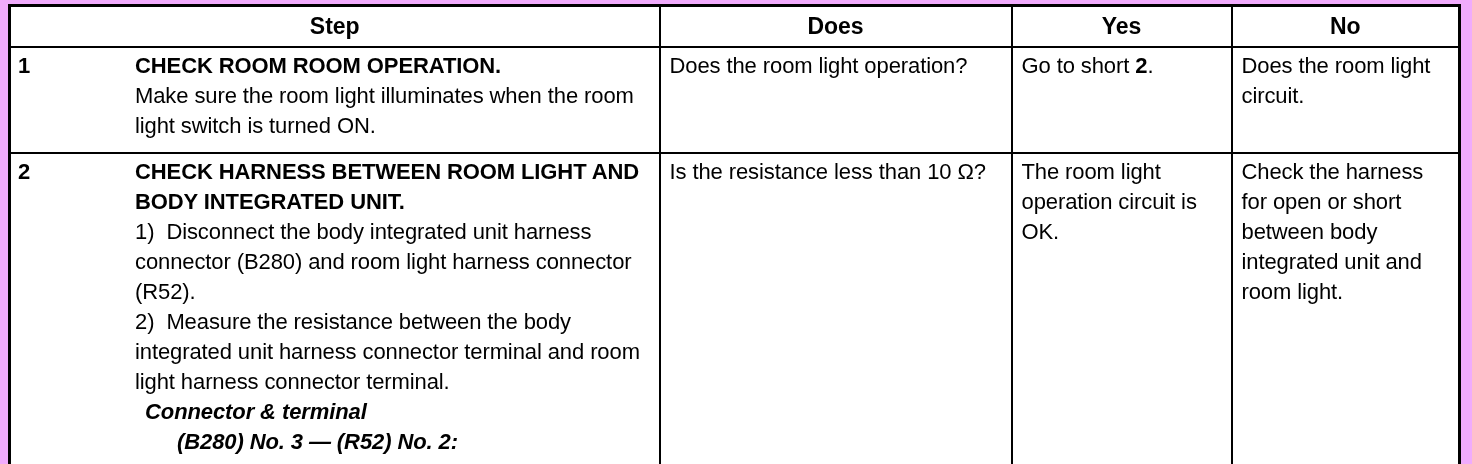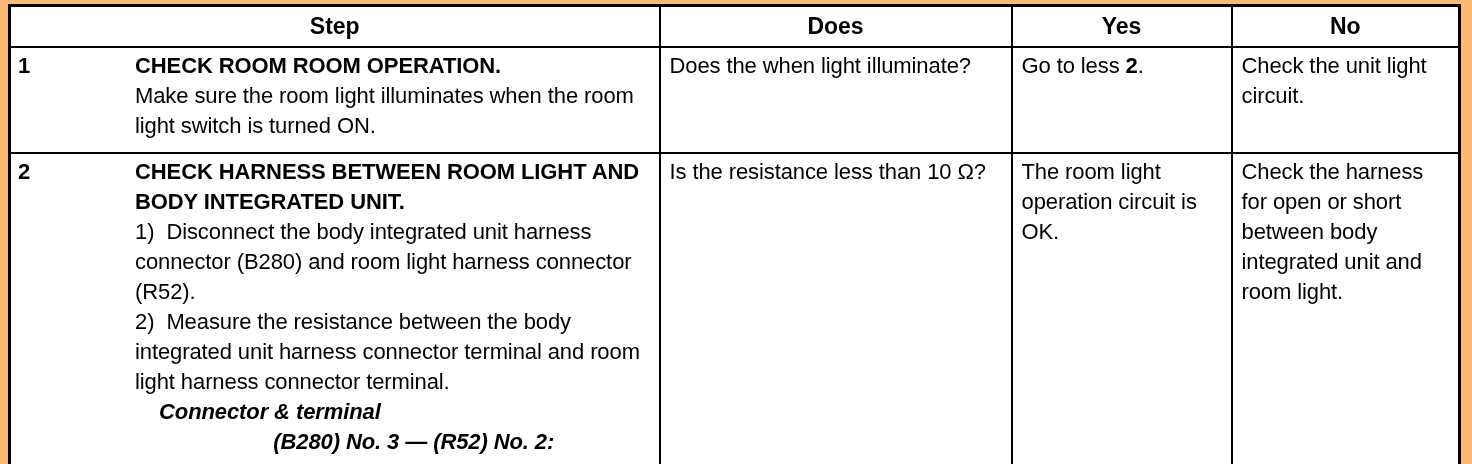--- a/index.html
+++ b/index.html
@@ -9,21 +9,21 @@
     width: 1472px;
     height: 464px;
     overflow: hidden;
     font-family: "Liberation Sans", "DejaVu Sans", sans-serif;
     color: #000000;
   }
   .page {
     position: relative;
     width: 1472px;
     height: 464px;
-    background: #fdba74;
+    background: #f0abfc;
     text-decoration: underline;
   }
   table.diag {
     position: absolute;
     left: 8px;
     top: 4px;
     border-collapse: collapse;
     table-layout: fixed;
     width: 1450px;
     background: #ffffff;
@@ -60,27 +60,26 @@
     left: 7px;
     top: 3px;
     font-weight: bold;
   }
   .step-title {
     font-weight: bold;
   }
   .conn-label {
     font-weight: bold;
     font-style: italic;
-    margin-left: 24px;
+    margin-left: 10px;
   }
   .conn-value {
     font-weight: bold;
     font-style: italic;
     margin-left: 42px;
-    text-align: center;
   }
   .bold { font-weight: bold; }
 </style>
 </head>
 <body>
 
 <div class="page">
   <table class="diag">
     <colgroup>
       <col style="width:650px">
@@ -96,23 +95,23 @@
         <th>No</th>
       </tr>
     </thead>
     <tbody>
       <tr class="row-1">
         <td class="step-cell">
           <span class="step-num">1</span>
           <div class="step-title">CHECK ROOM ROOM OPERATION.</div>
           <div class="step-desc">Make sure the room light illuminates when the room light switch is turned ON.</div>
         </td>
-        <td>Does the when light illuminate?</td>
-        <td><span>Go to less </span><span class="bold">2</span><span>.</span></td>
-        <td>Check the unit light circuit.</td>
+        <td>Does the room light operation?</td>
+        <td><span>Go to short </span><span class="bold">2</span><span>.</span></td>
+        <td>Does the room light circuit.</td>
       </tr>
       <tr class="row-2">
         <td class="step-cell">
           <span class="step-num">2</span>
           <div class="step-title">CHECK HARNESS BETWEEN ROOM LIGHT AND BODY INTEGRATED UNIT.</div>
           <div class="step-desc">1)&nbsp;&nbsp;Disconnect the body integrated unit harness connector (B280) and room light harness connector (R52).</div>
           <div class="step-desc">2)&nbsp;&nbsp;Measure the resistance between the body integrated unit harness connector terminal and room light harness connector terminal.</div>
           <div class="conn-label">Connector &amp; terminal</div>
           <div class="conn-value">(B280) No. 3 — (R52) No. 2:</div>
         </td>

